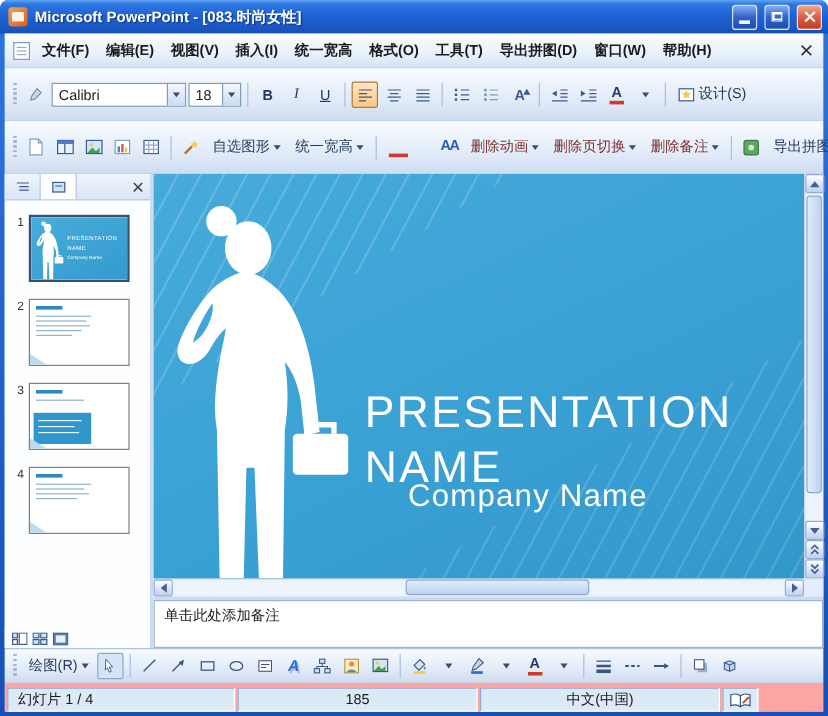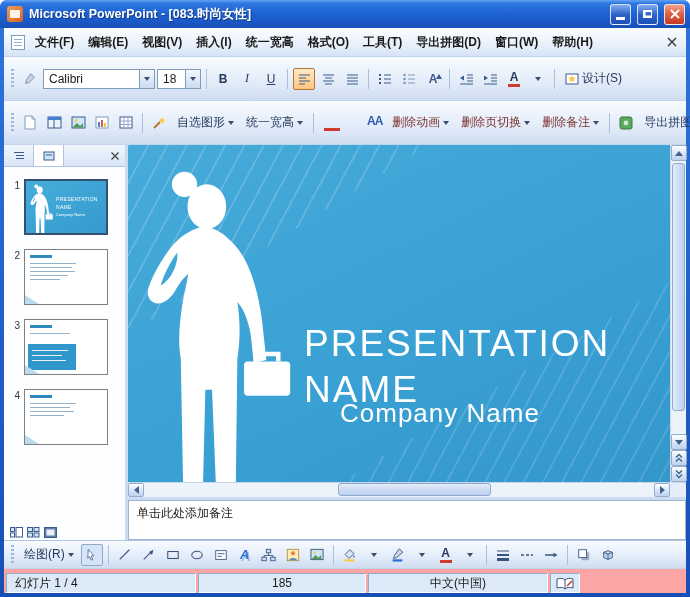--- a/index.html
+++ b/index.html
@@ -89,21 +89,21 @@
 .corner{width:16px;background:#E4EDF9;flex:none;}
 
 .notes{height:43px;border-top:3px solid #CBDCF0;background:#fff;}
 .notes-inner{height:100%;border:1px solid #9DB4CF;padding:4px 8px;background:#fff;}
 
 .drawbar{height:29px;border-top:1px solid #AFC4E0;border-bottom:1px solid #C2D4EC;}
 .spacer{flex:1;}
 
 .statusbar{height:24px;display:flex;align-items:flex-end;background:#fca5a5;padding:0 2px;gap:2px;}
 .sect{height:20px;border:1px solid;border-color:#93ABCD #FFFFFF #FFFFFF #93ABCD;background:#DCE9F7;display:flex;align-items:center;padding:0 8px;}
-.s1{width:190px;}.s2{width:168px;justify-content:center;}.s3{width:180px;justify-content:center;}
+.s1{width:190px;}.s2{width:200px;justify-content:center;}.s3{width:200px;justify-content:center;}
 .s-icon{width:30px;justify-content:center;padding:0;}
 svg{display:block;}
 </style>
 </head>
 <body>
 
 <svg width="0" height="0" style="position:absolute" aria-hidden="true">
   <symbol id="woman-sym" viewBox="0 0 230 430">
     <g fill="#ffffff" fill-rule="evenodd">
       <circle cx="70" cy="30" r="17"></circle>

